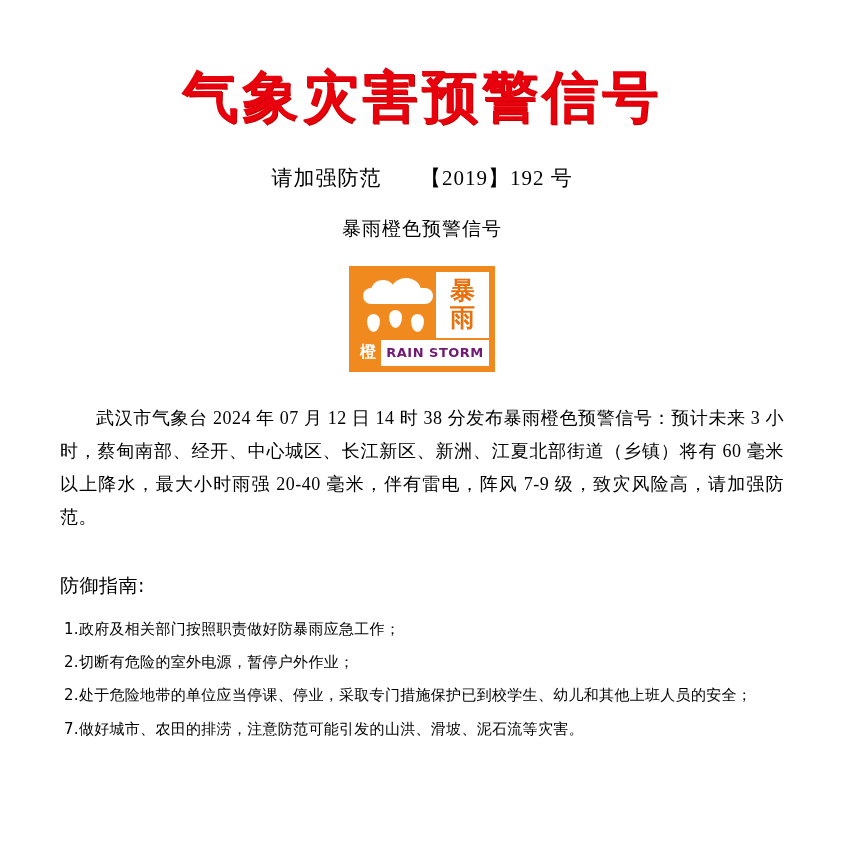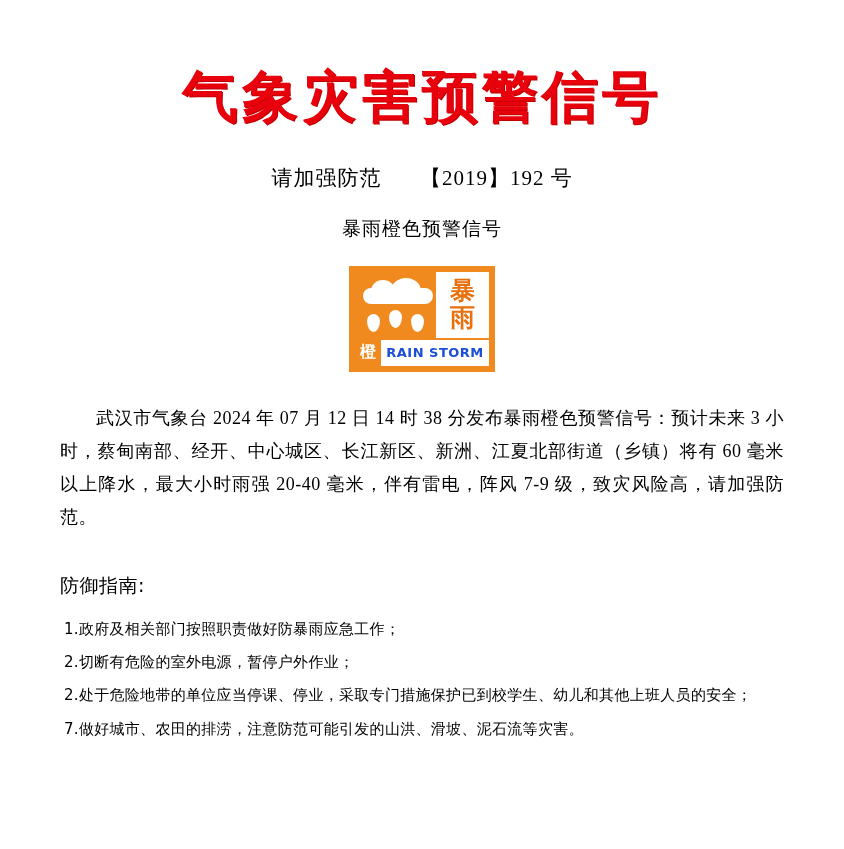--- a/index.html
+++ b/index.html
@@ -157,21 +157,21 @@
     color: #ffffff;
     font-size: 16px;
     font-weight: bold;
     display: flex;
     align-items: center;
     justify-content: center;
     font-family: "DejaVu Sans", "Liberation Sans", sans-serif;
   }
   .badge-bottom .en {
     flex: 1;
-    color: #1d4ed8;
+    color: #701a75;
     font-size: 13px;
     font-weight: bold;
     letter-spacing: 0.5px;
     display: flex;
     align-items: center;
     justify-content: center;
     font-family: "DejaVu Sans", "Liberation Sans", sans-serif;
   }
   .body-text {
     margin-top: 28px;

